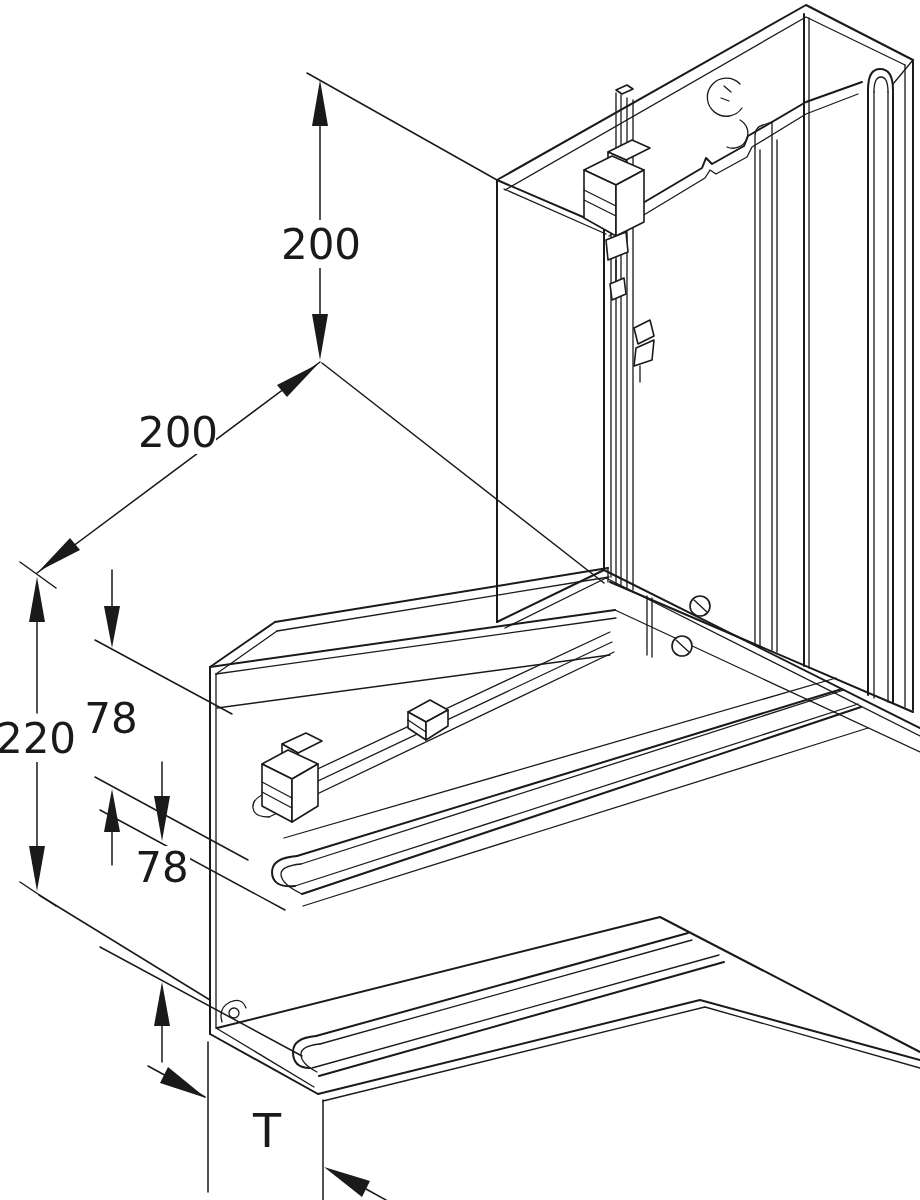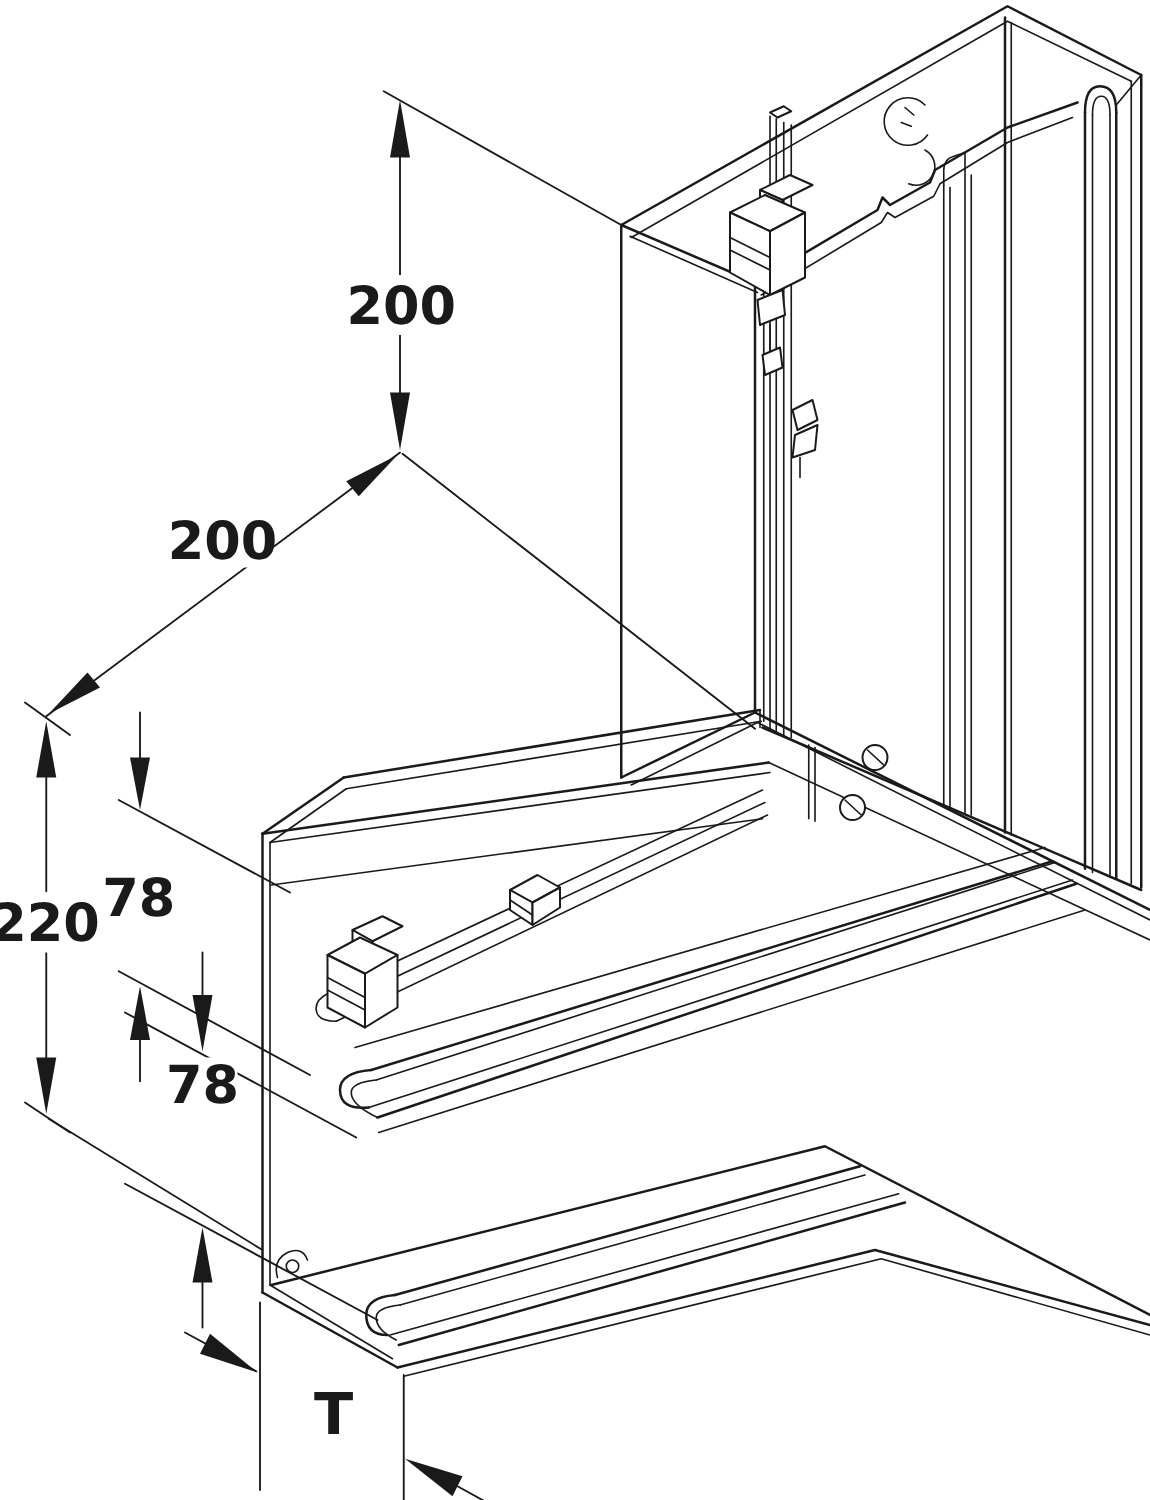--- a/index.html
+++ b/index.html
@@ -1,17 +1,17 @@
 <!DOCTYPE html>
 <html><head>
 <meta charset="utf-8">
 <style>
   html,body{margin:0;padding:0;background:#fff;}
   .canvas{position:relative;width:920px;height:1200px;background:#fff;overflow:hidden;
-          font-family:"DejaVu Sans","Liberation Sans",sans-serif;font-weight:bold;}
+          font-family:"DejaVu Sans","Liberation Sans",sans-serif;}
   svg{position:absolute;left:0;top:0;}
   .ln  {stroke:#1a1a1a;stroke-width:2;fill:none;stroke-linecap:round;stroke-linejoin:round;}
   .ln2 {stroke:#1a1a1a;stroke-width:1.3;fill:none;stroke-linecap:round;stroke-linejoin:round;}
   .dim {stroke:#1a1a1a;stroke-width:1.5;fill:none;stroke-linecap:round;}
   .arr {fill:#1a1a1a;stroke:none;}
   .halo{fill:#ffffff;stroke:none;}
   .part{fill:#ffffff;stroke:#1a1a1a;stroke-width:1.6;stroke-linejoin:round;}
   text.dimtxt{font-family:"DejaVu Sans","Liberation Sans",sans-serif;font-size:42px;fill:#1a1a1a;text-anchor:middle;}
 </style>
 </head>

